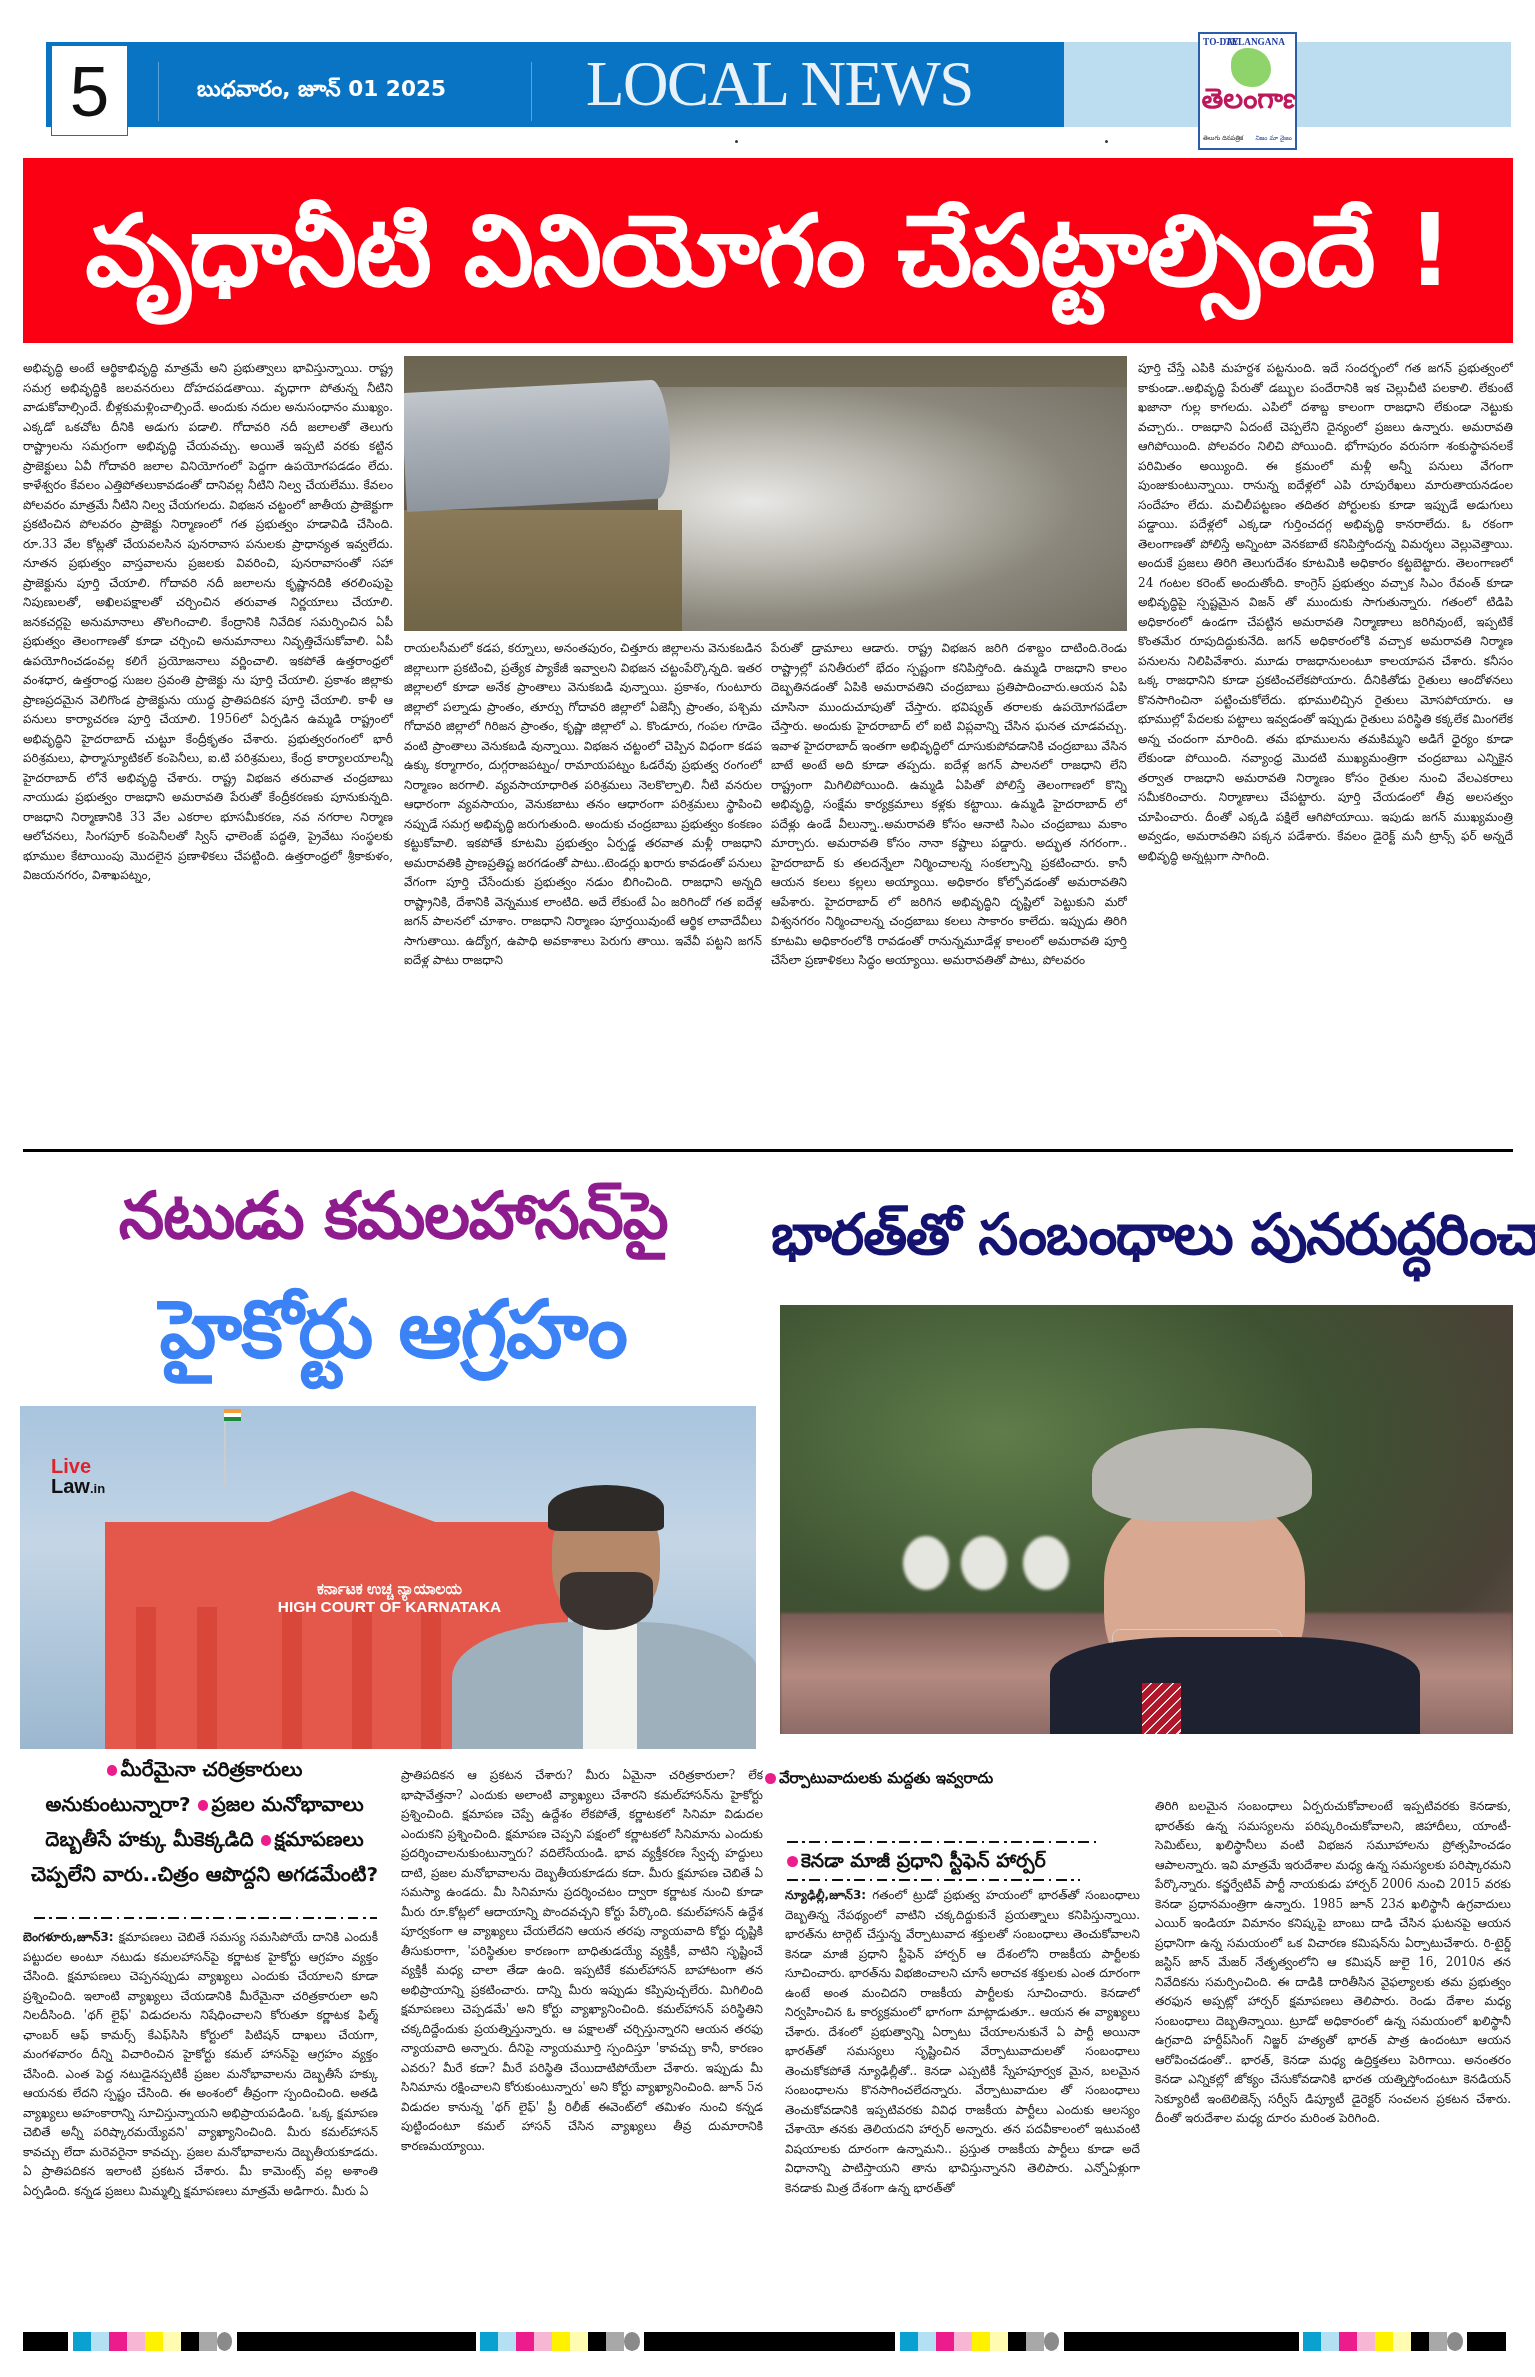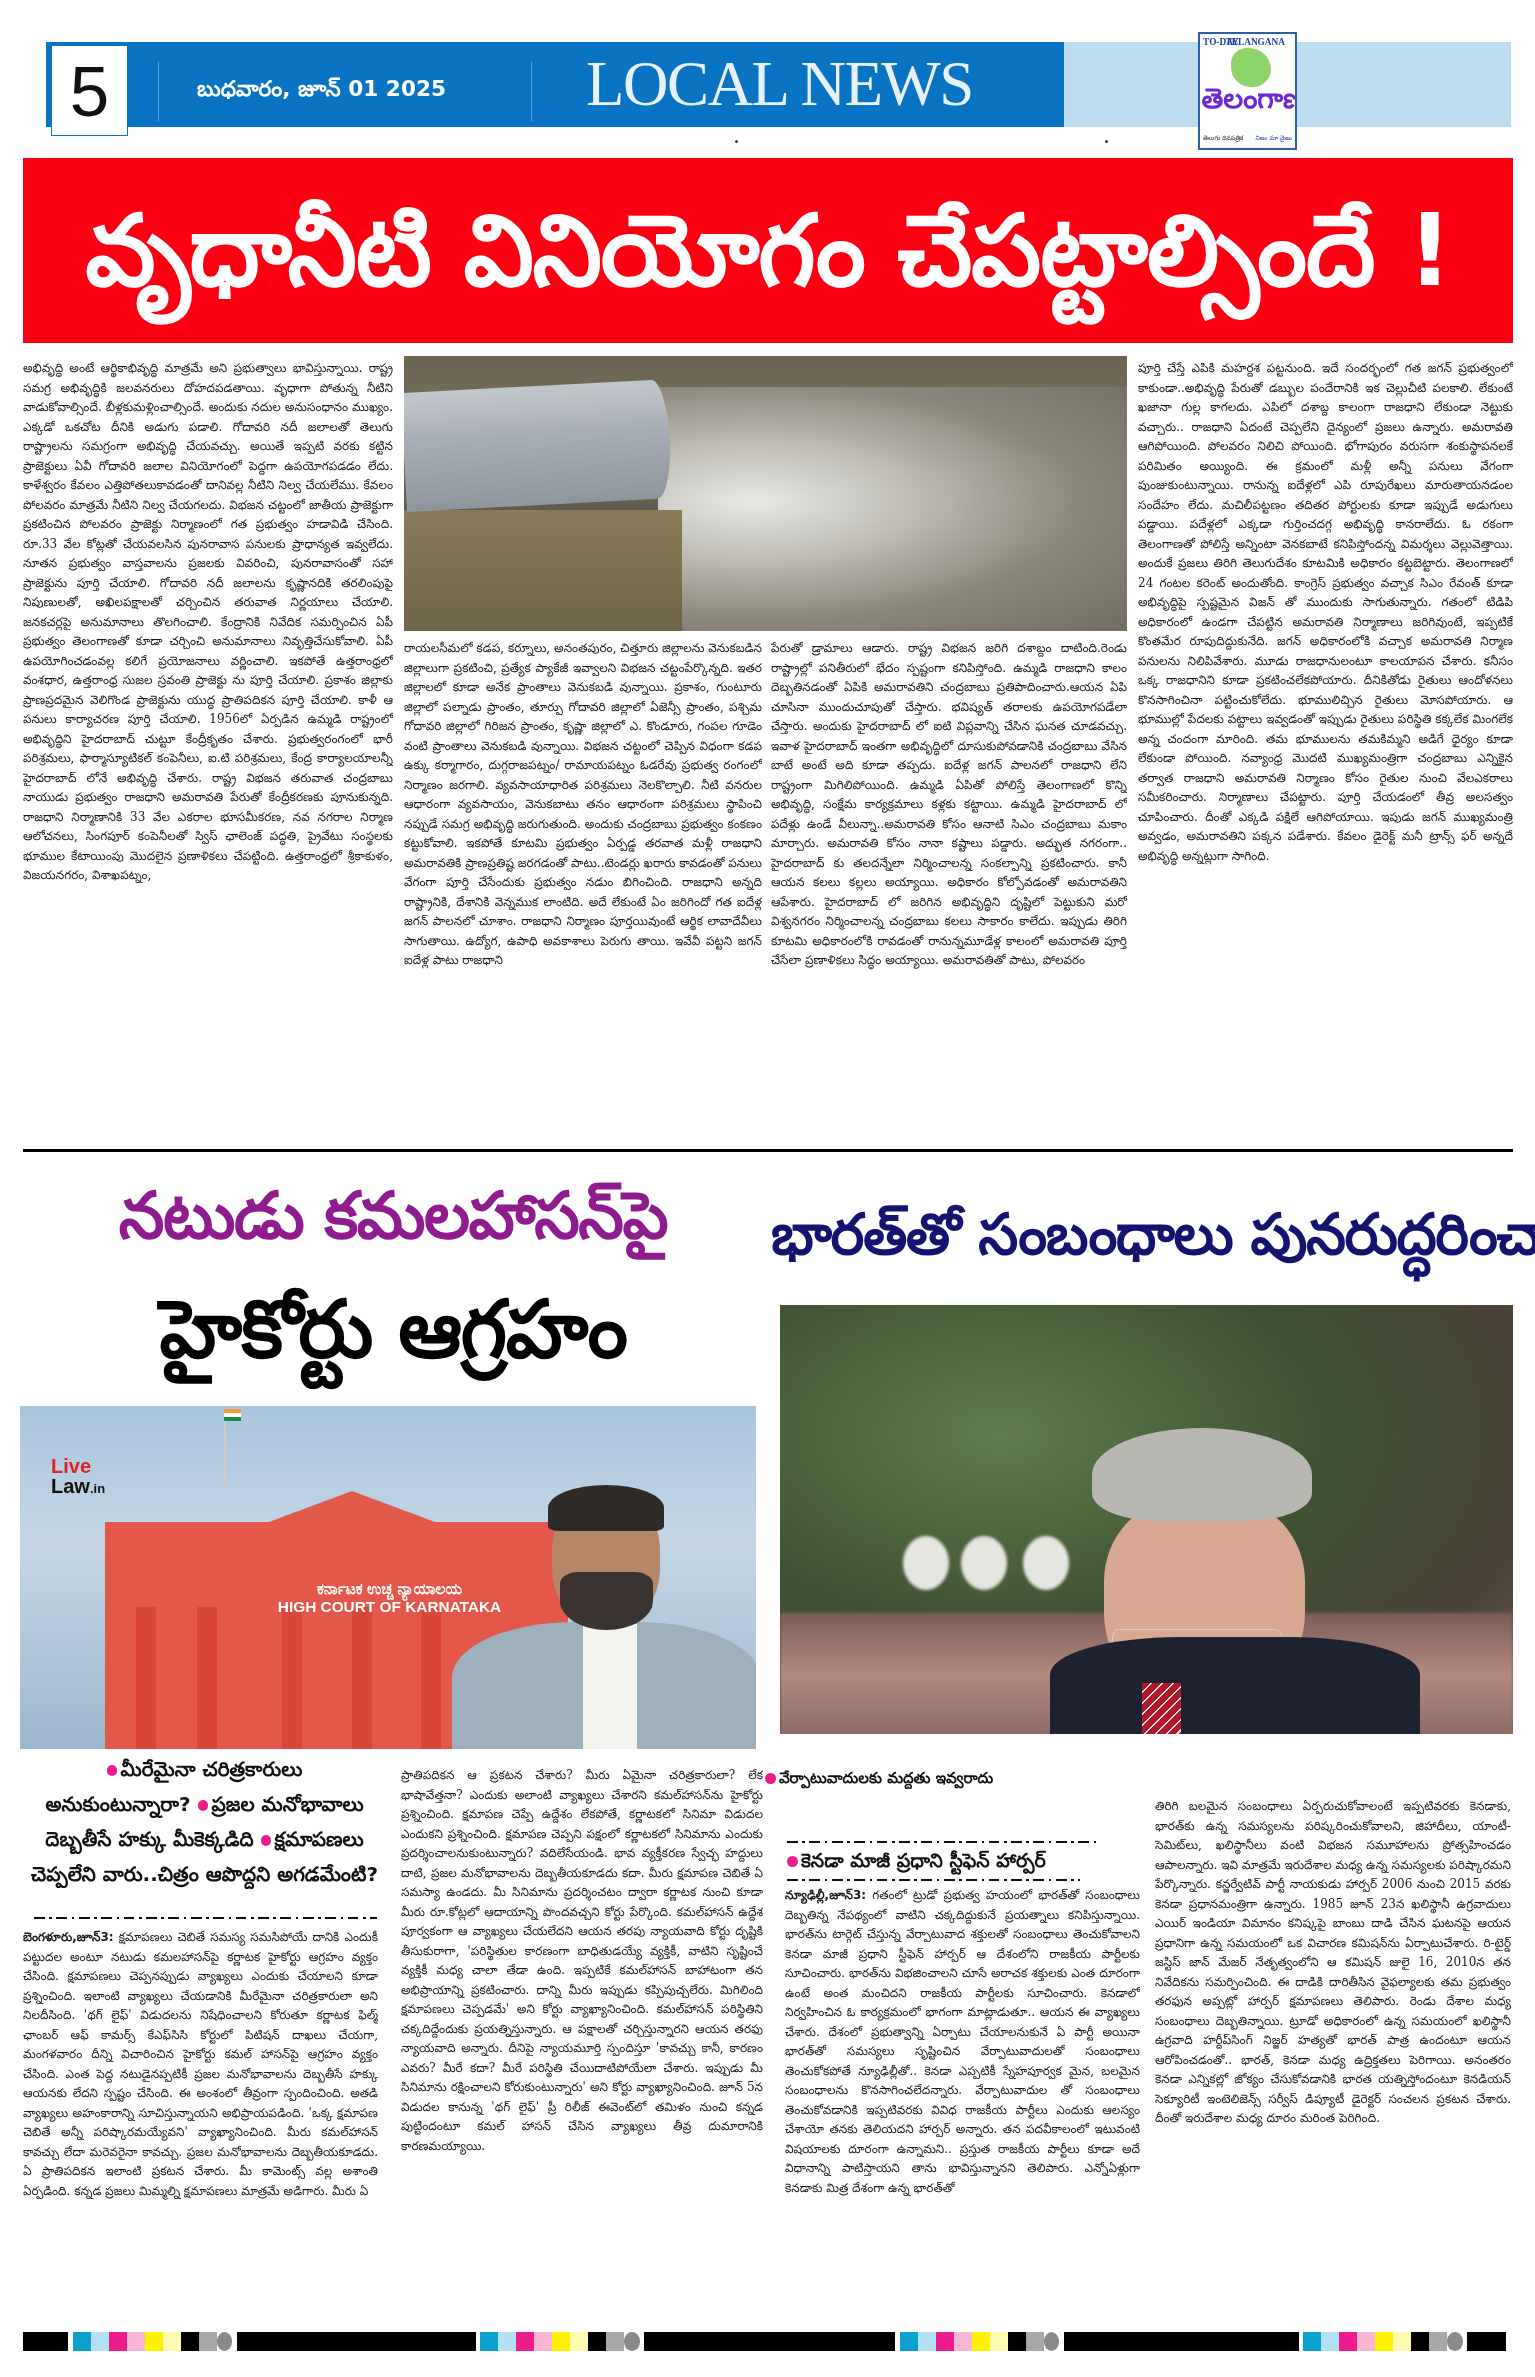--- a/index.html
+++ b/index.html
@@ -13,21 +13,21 @@
   #page-num-box { left: 51px; top: 45px; width: 77px; height: 91px; background: #fff; border: 1.5px solid #0a74c4;
     font-family: "Liberation Sans", sans-serif; font-size: 71px; line-height: 91px; text-align: center; color: #111; }
   #date-divider-1 { left: 158px; top: 62px; width: 0.8px; height: 59px; background: #5aa2da; }
   #date-divider-2 { left: 531px; top: 62px; width: 0.8px; height: 59px; background: #5aa2da; }
   #date-text { left: 197px; top: 73px; width: 308px; font-size: 21.6px; font-weight: bold; color: #fff; line-height: 31px; }
   #section-title { left: 586px; top: 46px; width: 463px; font-family: "Liberation Serif", serif; font-size: 63px; color: #e9f1f8; line-height: 77px; letter-spacing: -1.5px; }
   #logo { left: 1198px; top: 32px; width: 99px; height: 118px; background: #fff; border: 2.3px solid #2a5ea8; overflow: hidden; }
   #logo .l-today { position: absolute; left: 3.1px; top: 3.1px; font-size: 9.3px; font-weight: bold; color: #1f3fa0; font-family: "Liberation Serif", serif; }
   #logo .l-tel { position: absolute; right: 10px; top: 3.1px; font-size: 9.3px; font-weight: bold; color: #1f3fa0; font-family: "Liberation Serif", serif; }
   #logo .l-map { position: absolute; left: 31px; top: 14px; width: 40px; height: 39px; background: #8fd46a; border-radius: 40% 55% 45% 50%; }
-  #logo .l-name { position: absolute; left: 1.5px; top: 45px; width: 94px; text-align: center; font-size: 28px; font-weight: bold; color: #6d28d9; line-height: 39px; }
+  #logo .l-name { position: absolute; left: 1.5px; top: 45px; width: 94px; text-align: center; font-size: 28px; font-weight: bold; color: #be185d; line-height: 39px; }
   #logo .l-sub-l { position: absolute; left: 3.1px; bottom: 4.6px; font-size: 6.2px; color: #222; }
   #logo .l-sub-r { position: absolute; right: 3.1px; bottom: 4.6px; font-size: 6.2px; color: #1f3fa0; }
   .dot { width: 3.1px; height: 3.1px; background: #333; border-radius: 50%; }
 
   
   #headline-banner { left: 23px; top: 158px; width: 1490px; height: 185px; background: #fb0013; }
   #headline-text { left: 23px; top: 158px; width: 1490px; height: 185px; color: #fff; font-size: 99px; font-weight: bold; line-height: 185px; text-align: center; white-space: nowrap; letter-spacing: -1.5px; }
 
   
   .col { font-family: "DejaVu Serif", serif; font-size: 12px; line-height: 19.5px; text-align: justify; color: #1a1a1a; overflow: hidden; }
@@ -142,21 +142,21 @@
 <div class="abs col" id="a1-col3">
   <p>పేరుతో డ్రామాలు ఆడారు. రాష్ట్ర విభజన జరిగి దశాబ్దం దాటింది.రెండు రాష్ట్రాల్లో పనితీరులో భేదం స్పష్టంగా కనిపిస్తోంది. ఉమ్మడి రాజధాని కాలం దెబ్బతినడంతో ఏపికి అమరావతిని చంద్రబాబు ప్రతిపాదించారు.ఆయన ఏపి చూసినా ముందుచూపుతో చేస్తారు. భవిష్యత్ తరాలకు ఉపయోగపడేలా చేస్తారు. అందుకు హైదరాబాద్ లో ఐటి విప్లవాన్ని చేసిన ఘనత చూడవచ్చు. ఇవాళ హైదరాబాద్ ఇంతగా అభివృద్ధిలో దూసుకుపోవడానికి చంద్రబాబు వేసిన బాటే అంటే అది కూడా తప్పదు. ఐదేళ్ల జగన్ పాలనలో రాజధాని లేని రాష్ట్రంగా మిగిలిపోయింది. ఉమ్మడి ఏపితో పోలిస్తే తెలంగాణలో కొన్ని అభివృద్ధి, సంక్షేమ కార్యక్రమాలు కళ్లకు కట్టాయి. ఉమ్మడి హైదరాబాద్ లో పదేళ్లు ఉండే వీలున్నా..అమరావతి కోసం ఆనాటి సిఎం చంద్రబాబు మకాం మార్చారు. అమరావతి కోసం నానా కష్టాలు పడ్డారు. అద్భుత నగరంగా.. హైదరాబాద్ కు తలదన్నేలా నిర్మించాలన్న సంకల్పాన్ని ప్రకటించారు. కానీ ఆయన కలలు కల్లలు అయ్యాయి. అధికారం కోల్పోవడంతో అమరావతిని ఆపేశారు. హైదరాబాద్ లో జరిగిన అభివృద్ధిని దృష్టిలో పెట్టుకుని మరో విశ్వనగరం నిర్మించాలన్న చంద్రబాబు కలలు సాకారం కాలేదు. ఇప్పుడు తిరిగి కూటమి అధికారంలోకి రావడంతో రానున్నమూడేళ్ల కాలంలో అమరావతి పూర్తి చేసేలా ప్రణాళికలు సిద్ధం అయ్యాయి. అమరావతితో పాటు, పోలవరం</p>
 </div>
 <div class="abs col" id="a1-col4">
   <p>పూర్తి చేస్తే ఎపికి మహర్దశ పట్టనుంది. ఇదే సందర్భంలో గత జగన్ ప్రభుత్వంలో కాకుండా..అభివృద్ధి పేరుతో డబ్బుల పందేరానికి ఇక చెల్లుచీటి పలకాలి. లేకుంటే ఖజానా గుల్ల కాగలదు. ఎపిలో దశాబ్ద కాలంగా రాజధాని లేకుండా నెట్టుకు వచ్చారు.. రాజధాని ఏదంటే చెప్పలేని దైన్యంలో ప్రజలు ఉన్నారు. అమరావతి ఆగిపోయింది. పోలవరం నిలిచి పోయింది. భోగాపురం వరుసగా శంకుస్థాపనలకే పరిమితం అయ్యింది. ఈ క్రమంలో మళ్లీ అన్నీ పనులు వేగంగా పుంజుకుంటున్నాయి. రానున్న ఐదేళ్లలో ఎపి రూపురేఖలు మారుతాయనడంల సందేహం లేదు. మచిలీపట్టణం తదితర పోర్టులకు కూడా ఇప్పుడే అడుగులు పడ్డాయి. పదేళ్లలో ఎక్కడా గుర్తించదగ్గ అభివృద్ధి కానరాలేదు. ఓ రకంగా తెలంగాణతో పోలిస్తే అన్నింటా వెనకబాటే కనిపిస్తోందన్న విమర్శలు వెల్లువెత్తాయి. అందుకే ప్రజలు తిరిగి తెలుగుదేశం కూటమికి అధికారం కట్టబెట్టారు. తెలంగాణలో 24 గంటల కరెంట్ అందుతోంది. కాంగ్రెస్ ప్రభుత్వం వచ్చాక సిఎం రేవంత్ కూడా అభివృద్ధిపై స్పష్టమైన విజన్ తో ముందుకు సాగుతున్నారు. గతంలో టిడిపి అధికారంలో ఉండగా చేపట్టిన అమరావతి నిర్మాణాలు జరిగివుంటే, ఇప్పటికే కొంతమేర రూపుదిద్దుకునేది. జగన్ అధికారంలోకి వచ్చాక అమరావతి నిర్మాణ పనులను నిలిపివేశారు. మూడు రాజధానులంటూ కాలయాపన చేశారు. కనీసం ఒక్క రాజధానిని కూడా ప్రకటించలేకపోయారు. దీనికితోడు రైతులు ఆందోళనలు కొనసాగించినా పట్టించుకోలేదు. భూములిచ్చిన రైతులు మోసపోయారు. ఆ భూముల్లో పేదలకు పట్టాలు ఇవ్వడంతో ఇప్పుడు రైతులు పరిస్థితి కక్కలేక మింగలేక అన్న చందంగా మారింది. తమ భూములను తమకిమ్మని అడిగే ధైర్యం కూడా లేకుండా పోయింది. నవ్యాంధ్ర మొదటి ముఖ్యమంత్రిగా చంద్రబాబు ఎన్నికైన తర్వాత రాజధాని అమరావతి నిర్మాణం కోసం రైతుల నుంచి వేలఎకరాలు సమీకరించారు. నిర్మాణాలు చేపట్టారు. పూర్తి చేయడంలో తీవ్ర అలసత్వం చూపించారు. దీంతో ఎక్కడి పక్షిలే ఆగిపోయాయి. ఇపుడు జగన్ ముఖ్యమంత్రి అవ్వడం, అమరావతిని పక్కన పడేశారు. కేవలం డైరెక్ట్ మనీ ట్రాన్స్ ఫర్ అన్నదే అభివృద్ధి అన్నట్లుగా సాగింది.</p>
 </div>
 
 <div class="abs" id="divider-main"></div>
 
 <h2 class="abs" id="kamal-headline-1" style="color: rgb(142, 28, 143);">నటుడు కమలహాసన్‌పై</h2>
-<h2 class="abs" id="kamal-headline-2" style="color: #000000;">హైకోర్టు ఆగ్రహం</h2>
+<h2 class="abs" id="kamal-headline-2" style="color: #3b82f6;">హైకోర్టు ఆగ్రహం</h2>
 
 <div class="abs" id="kamal-photo">
   <div class="flagpole"></div>
   <div class="flag"></div>
   <div class="roof"></div>
   <div class="court"></div>
   <div class="pillar" style="left:116px"></div>
   <div class="pillar" style="left:177px"></div>
   <div class="pillar" style="left:262px"></div>
   <div class="pillar" style="left:332px"></div>

